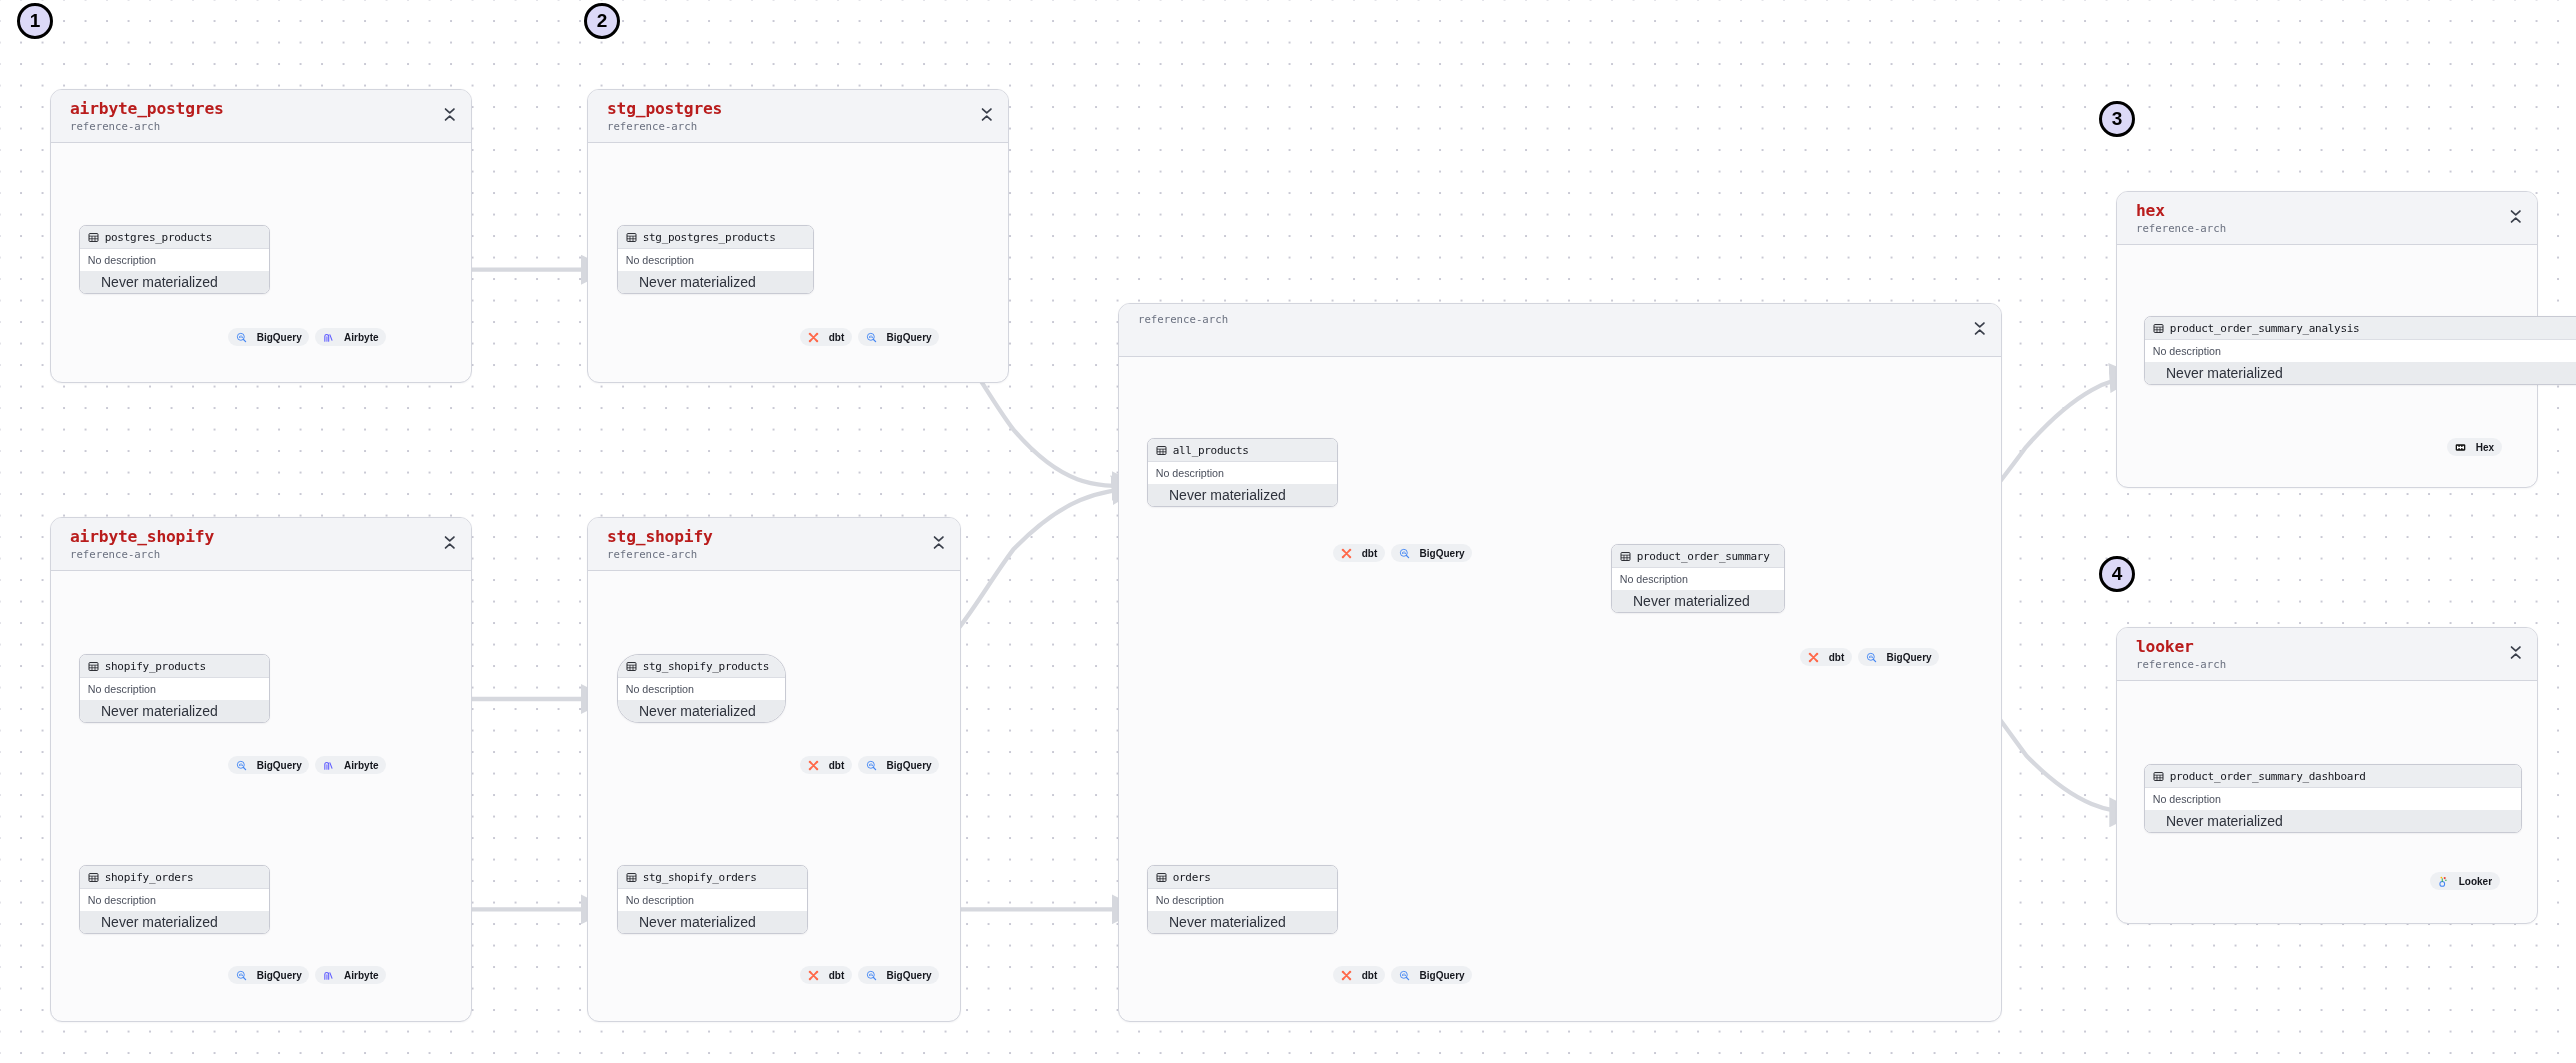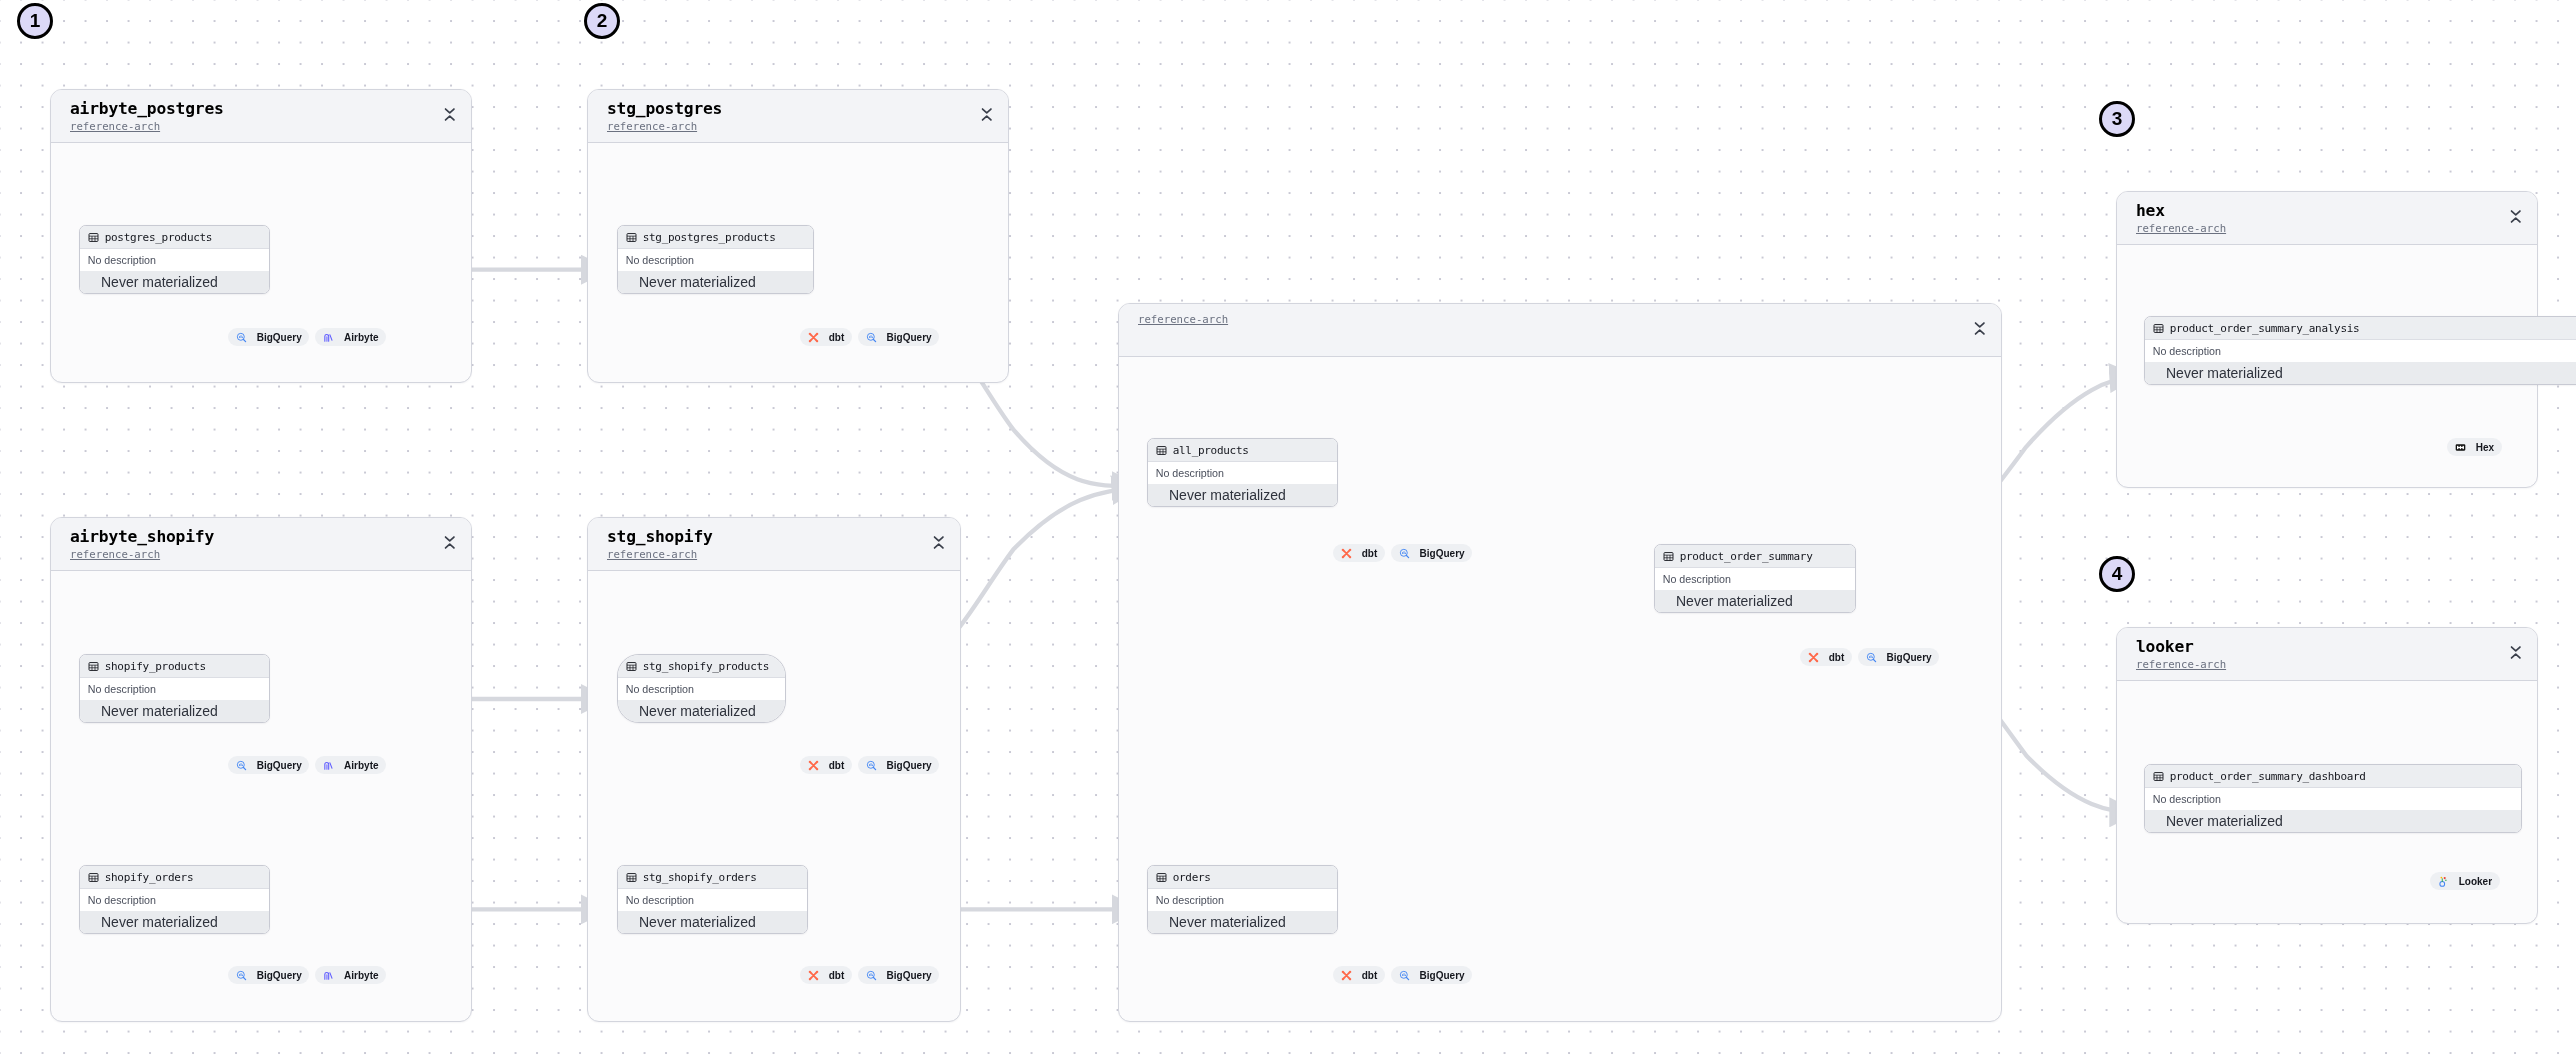--- a/index.html
+++ b/index.html
@@ -46,32 +46,31 @@
     padding: 8.6px 15.5px 0 19px;
     background: #f3f4f7;
     border-bottom: 1.3px solid #d3d5dd;
     border-top-left-radius: 10.7px;
     border-top-right-radius: 10.7px;
   }
   .group-title {
     font-family: "DejaVu Sans Mono", monospace;
     font-size: 16.3px;
     font-weight: 700;
-    color: #000000;
+    color: #b91c1c;
     letter-spacing: -0.2px;
     line-height: 20.6px;
   }
   .group-subtitle {
     font-family: "DejaVu Sans Mono", monospace;
     font-size: 10.7px;
     font-weight: 400;
     color: #6b7180;
     line-height: 13.7px;
     margin-top: 0.9px;
-    text-decoration: underline;
   }
   .collapse-icon {
     position: absolute;
     right: 13.7px;
     top: 15.5px;
     width: 15.5px;
     height: 17px;
   }
 
   
@@ -480,21 +479,21 @@
           <svg class="tag-ico" viewBox="0 0 24 24">
             <circle cx="10.5" cy="10.5" r="7.6" fill="none" stroke="#4285f4" stroke-width="2"></circle>
             <path d="M15.8 15.8 L21 21" stroke="#4285f4" stroke-width="2.6" stroke-linecap="round"></path>
             <rect x="7" y="9" width="1.9" height="4" fill="#4285f4"></rect>
             <rect x="10" y="7" width="1.9" height="6" fill="#4285f4"></rect>
             <rect x="13" y="10" width="1.9" height="3" fill="#4285f4"></rect>
           </svg>
           <span>BigQuery</span>
         </div>
       </div>
-      <div class="node" style="left:1611px;top:544px;width:202px;margin-left:43px;">
+      <div class="node" style="left:1611px;top:544px;width:174px;">
         <div class="node-title">
           <svg width="11" height="11" viewBox="0 0 24 24">
             <rect x="2.2" y="3.4" width="19.6" height="17.2" rx="2" fill="none" stroke="#14161d" stroke-width="2"></rect>
             <path d="M2.2 9 H21.8 M2.2 14.8 H21.8 M8.7 9 V20.6 M15.3 9 V20.6" stroke="#14161d" stroke-width="1.6"></path>
           </svg>
           <span>product_order_summary</span>
         </div>
         <div class="node-desc">No description</div>
         <div class="node-mat">Never materialized</div>
       </div>

